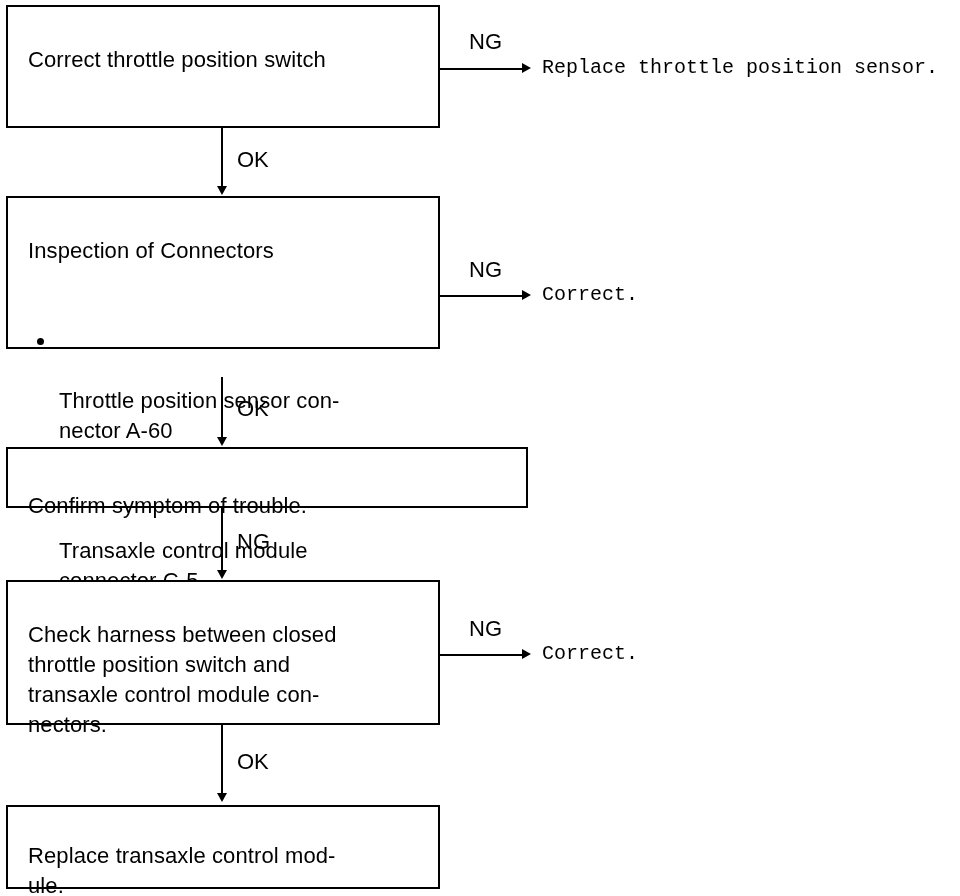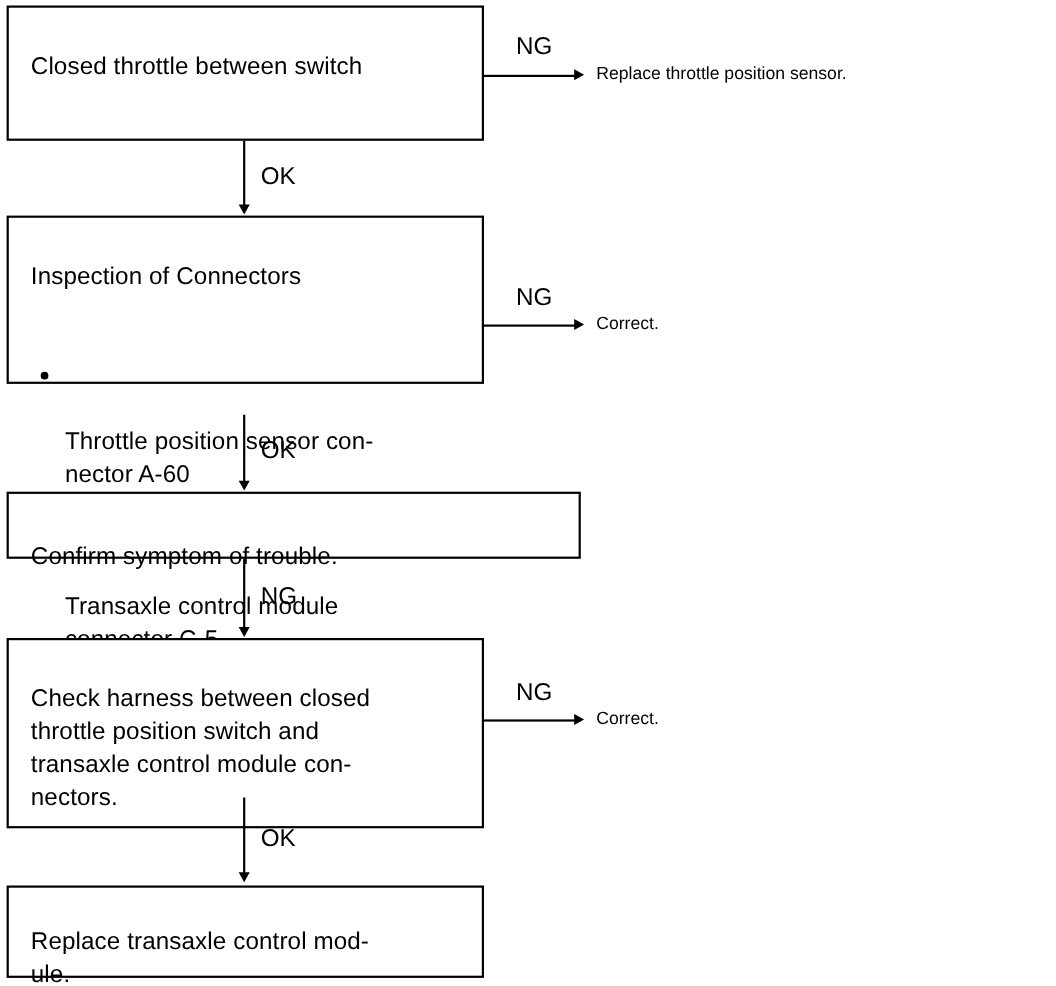--- a/index.html
+++ b/index.html
@@ -57,23 +57,24 @@
     top: 12px;
     width: 7px;
     height: 7px;
     border-radius: 50%;
     background: #000000;
   }
 
   
   .side-text {
     position: absolute;
-    font-size: 16px;
+    font-size: 20px;
     line-height: 26px;
     white-space: nowrap;
+    font-family: Liberation Mono, monospace;
   }
 
   
   .v-conn {
     position: absolute;
     width: 0;
     border-left: 2px solid #000000;
   }
   .v-arrow-head {
     position: absolute;
@@ -103,21 +104,21 @@
     white-space: nowrap;
     text-align: center;
   }
 </style>
 </head>
 <body>
 
 <div id="chart">
 
   <div class="node" style="left:6px; top:5px; width:434px; height:123px;">
-    <span class="title">Closed throttle between switch</span>
+    <span class="title">Correct throttle position switch</span>
   </div>
 
   <div class="h-conn" style="left:440px; top:68px; width:84px;"></div>
   <div class="h-arrow-head" style="left:522px; top:63px;"></div>
   <div class="edge-label" style="left:469px; top:30px;">NG</div>
   <div class="side-text" style="left:542px; top:55px;">Replace throttle position sensor.</div>
 
   <div class="v-conn" style="left:221px; top:128px; height:60px;"></div>
   <div class="v-arrow-head" style="left:217px; top:186px;"></div>
   <div class="edge-label" style="left:237px; top:148px;">OK</div>
@@ -148,21 +149,21 @@
   <div class="edge-label" style="left:237px; top:397px;">OK</div>
 
   <div class="node" style="left:6px; top:447px; width:522px; height:61px; padding-top:12px;">
     <span class="title">Confirm symptom of trouble.</span>
   </div>
 
   <div class="v-conn" style="left:221px; top:508px; height:64px;"></div>
   <div class="v-arrow-head" style="left:217px; top:570px;"></div>
   <div class="edge-label" style="left:237px; top:530px;">NG</div>
 
-  <div class="node" style="left:6px; top:580px; width:434px; height:173px; ">
+  <div class="node" style="left:6px; top:580px; width:434px; height:145px; ">
     <span class="title">Check harness between closed
 throttle position switch and
 transaxle control module con-
 nectors.</span>
   </div>
 
   <div class="h-conn" style="left:440px; top:654px; width:84px;"></div>
   <div class="h-arrow-head" style="left:522px; top:649px;"></div>
   <div class="edge-label" style="left:469px; top:617px;">NG</div>
   <div class="side-text" style="left:542px; top:641px;">Correct.</div>

